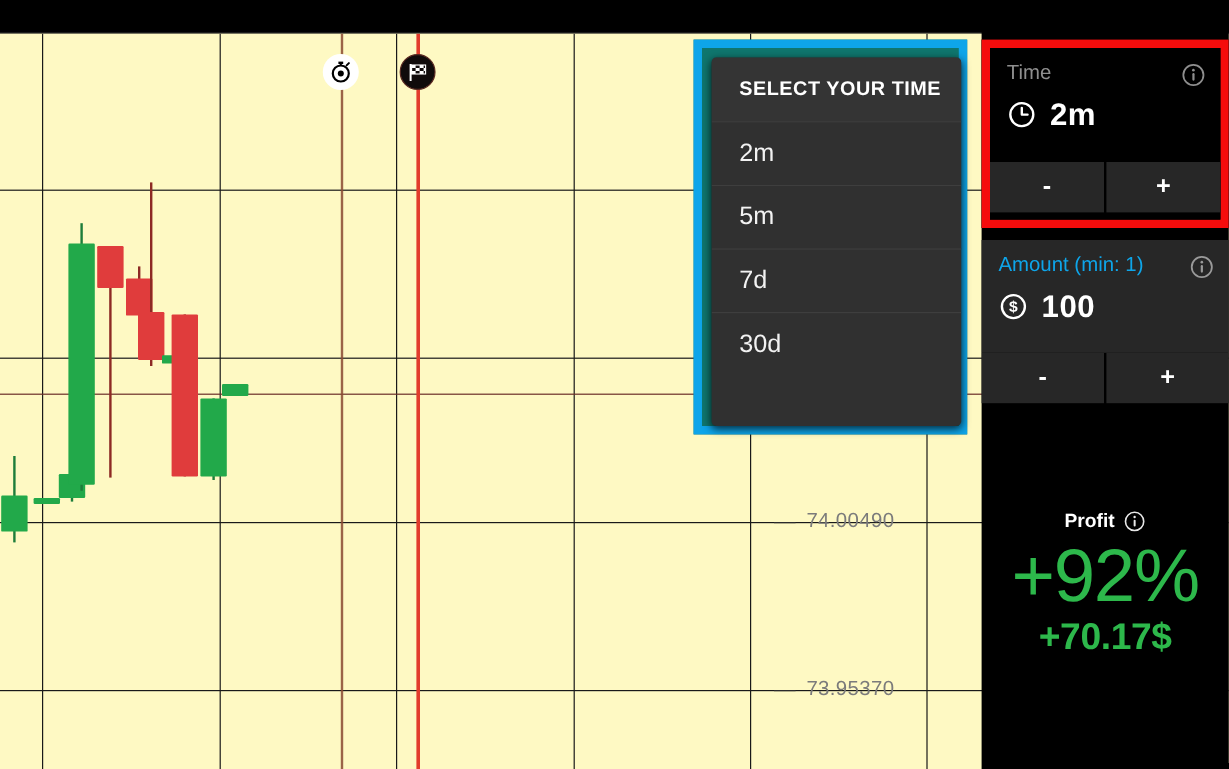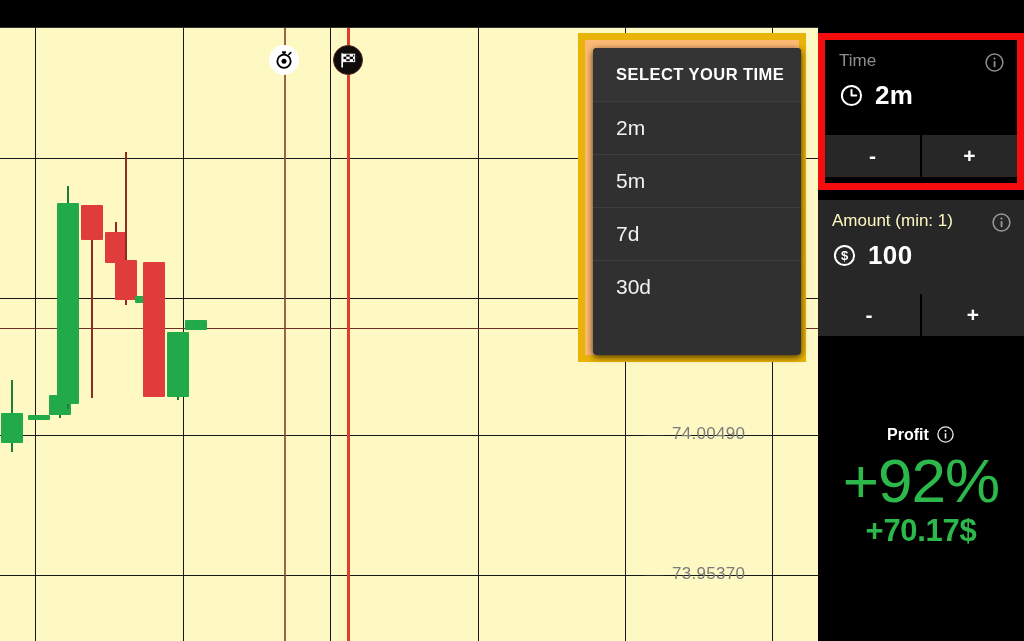--- a/index.html
+++ b/index.html
@@ -35,21 +35,21 @@
   .candle .body { position:absolute; left:0; width:100%; border-radius:1px; }
 
   
   .pin { position:absolute; width:30px; height:30px; border-radius:50%;
          display:flex; align-items:center; justify-content:center; }
   .pin.white { background:#fff; }
   .pin.dark  { background:#100b0b; border:1px solid #5a2a22; }
 
   
   .dd-wrap { position:absolute; left:578px; top:33px; width:228px; height:329px;
-             border:7px solid #eab308; background:#fdba74; }
+             border:7px solid #0ea5e9; background:#0f766e; }
   .dd { position:absolute; left:8px; top:8px; width:208px; height:307px;
         background:#303030; border-radius:4px; overflow:hidden;
         box-shadow:0 2px 7px rgba(0,0,0,.75); }
   .dd-head { height:53px; display:flex; align-items:center; padding-left:23px;
              background:#343434; font-size:16.5px; font-weight:bold;
              letter-spacing:.45px; color:#fff; }
   .dd-item { height:53px; display:flex; align-items:center; padding-left:23px;
              font-size:21px; color:#f2f2f2; border-top:1px solid #3e3e3e;
              background:#303030; }
 
@@ -66,21 +66,21 @@
   .field .fvalue .num { font-size:26px; font-weight:bold; color:#fff;
                         letter-spacing:.4px; }
   .info { position:absolute; right:12px; top:12px; width:21px; height:21px; }
 
   .stepper { display:flex; height:42px; gap:2px; }
   .stepper .btn { flex:1; display:flex; align-items:center; justify-content:center;
                   background:#272727; font-size:21px; font-weight:bold; color:#fff; }
 
   .amount-box { position:absolute; left:0; top:200px; width:206px; height:140px; }
   .amount-box .field { background:#272727; height:94px; }
-  .amount-box .field .flabel { color:#fef9c3; }
+  .amount-box .field .flabel { color:#0ea5e9; }
 
   .profit { position:absolute; left:0; top:425px; width:206px; text-align:center; }
   .profit-head { display:flex; align-items:center; justify-content:center; gap:7px;
                  font-size:16px; font-weight:bold; color:#fff; }
   .profit-pct { font-size:62px; color:#2db84b; line-height:1.18;
                 font-weight:normal; letter-spacing:-1px; }
   .profit-amt { font-size:31px; color:#2db84b; font-weight:bold;
                 letter-spacing:-.3px; margin-top:-4px; }
 
   svg { display:block; }

